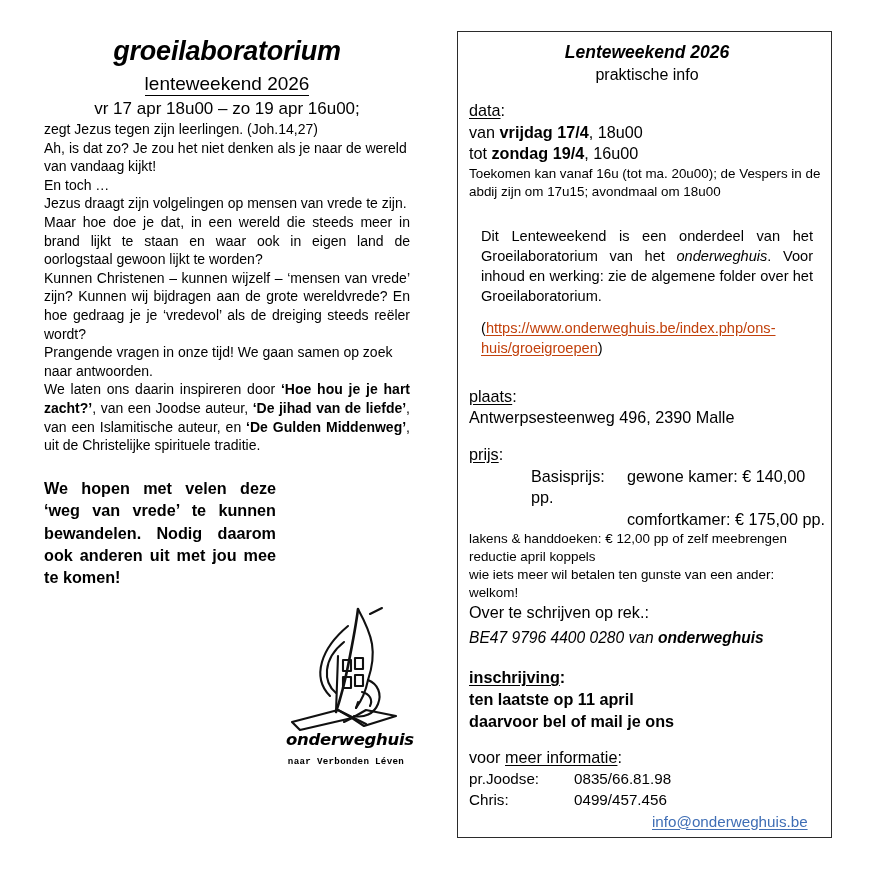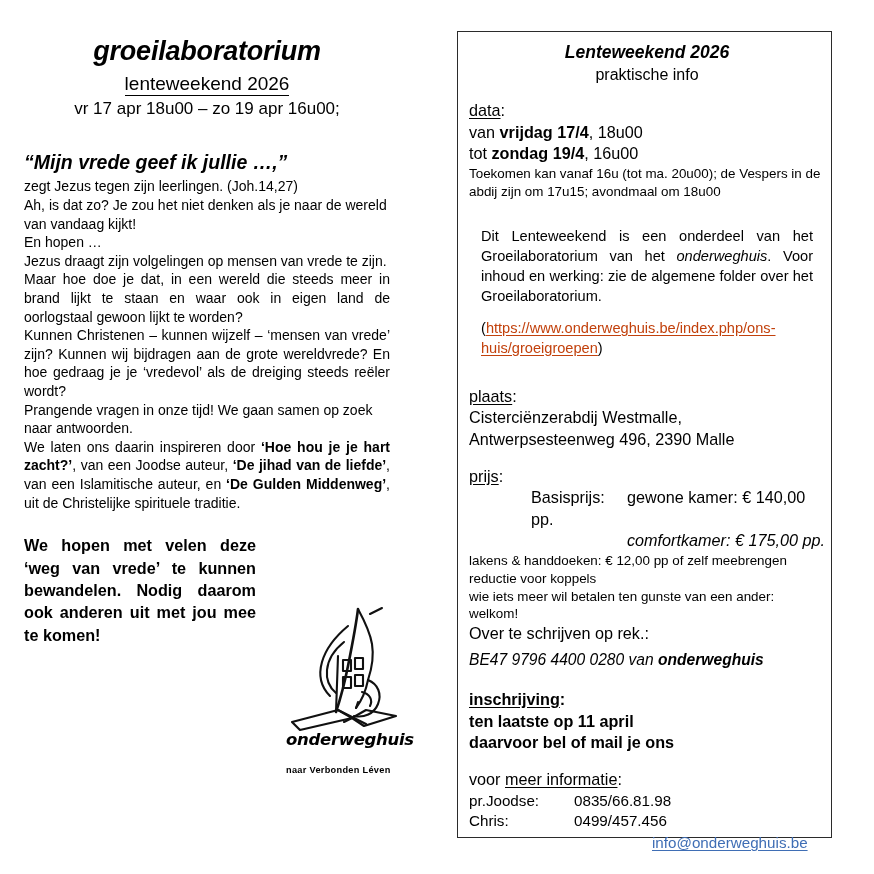--- a/index.html
+++ b/index.html
@@ -16,21 +16,21 @@
     overflow: hidden;
   }
   .page {
     position: absolute;
     inset: 0;
   }
 
   
   .left-col {
     position: absolute;
-    left: 24px;
+    left: 44px;
     top: 36px;
     width: 366px;
   }
   .title-main {
     font-size: 27px;
     font-weight: bold;
     font-style: italic;
     text-align: center;
     letter-spacing: -0.2px;
     line-height: 1.15;
@@ -91,26 +91,26 @@
   .logo-word {
     font-family: "DejaVu Sans", sans-serif;
     font-style: italic;
     font-weight: bold;
     font-size: 16.5px;
     text-align: center;
     margin-top: -2px;
     letter-spacing: -0.3px;
   }
   .logo-tag {
-    font-family: Liberation Sans, sans-serif;
+    font-family: Liberation Mono, monospace;
     font-weight: bold;
     font-size: 9.2px;
-    text-align: left;
+    text-align: center;
     letter-spacing: 0.3px;
-    margin-top: 16px;
+    margin-top: 7px;
   }
 
   
   .right-box {
     position: absolute;
     left: 457px;
     top: 31px;
     width: 375px;
     height: 807px;
     border: 1.6px solid #2b2b2b;
@@ -181,21 +181,21 @@
   .price-row {
     font-size: 16.2px;
     line-height: 1.33;
     margin: 0;
     padding-left: 62px;
   }
   .price-row .lbl {
     display: inline-block;
     width: 96px;
   }
-  .price-row.indent2 { padding-left: 158px; font-style: italic; }
+  .price-row.indent2 { padding-left: 158px; }
   .iban {
     font-size: 15.6px;
     font-style: italic;
     margin: 0;
     line-height: 1.35;
   }
   .iban b { font-weight: bold; }
   .contact-row {
     font-size: 15.2px;
     line-height: 1.36;
@@ -216,25 +216,24 @@
 <div class="page">
 
   <div class="left-col">
 
     <h1 class="title-main">groeilaboratorium</h1>
     <div class="title-sub">
       <span>lenteweekend 2026</span>
     </div>
     <div class="title-dates">vr 17 apr 18u00 – zo 19 apr 16u00;</div>
 
-    <p class="quote-line">“Mijn vrede geef ik jullie …,”</p>
 
     <p class="body-p">zegt Jezus tegen zijn leerlingen. (Joh.14,27)</p>
     <p class="body-p">Ah, is dat zo? Je zou het niet denken als je naar de wereld van vandaag kijkt!</p>
-    <p class="body-p">En hopen …</p>
+    <p class="body-p">En toch …</p>
     <p class="body-p">Jezus draagt zijn volgelingen op mensen van vrede te zijn.</p>
     <p class="body-p just">Maar hoe doe je dat, in een wereld die steeds meer in brand lijkt te staan en waar ook in eigen land de oorlogstaal gewoon lijkt te worden?</p>
     <p class="body-p just">Kunnen Christenen – kunnen wijzelf – ‘mensen van vrede’ zijn? Kunnen wij bijdragen aan de grote wereldvrede? En hoe gedraag je je ‘vredevol’ als de dreiging steeds reëler wordt?</p>
     <p class="body-p">Prangende vragen in onze tijd! We gaan samen op zoek naar antwoorden.</p>
 
     <p class="body-p just"><span>We laten ons daarin inspireren door </span><b>‘Hoe hou je je hart zacht?’</b><span>, van een Joodse auteur, </span><b>‘De jihad van de liefde’</b><span>, van een Islamitische auteur, en </span><b>‘De Gulden Middenweg’</b><span>, uit de Christelijke spirituele traditie.</span></p>
 
     <p class="bold-block">We hopen met velen deze ‘weg van vrede’ te kunnen bewandelen. Nodig daarom ook anderen uit met jou mee te komen!</p>
   </div>
 
@@ -286,30 +285,29 @@
       <p class="rp-small">Toekomen kan vanaf 16u (tot ma. 20u00); de Vespers in de abdij zijn om 17u15; avondmaal om 18u00</p>
 
       <div class="gap-md"></div>
 
       <p class="rp-just"><span>Dit Lenteweekend is een onderdeel van het Groeilaboratorium van het </span><i>onderweghuis</i><span>. Voor inhoud en werking: zie de algemene folder over het Groeilaboratorium.</span></p>
       <p class="rp-just"><span>(</span><a href="#" class="link-visited">https://www.onderweghuis.be/index.php/ons-huis/groeigroepen</a><span>)</span></p>
 
       <div class="gap-md"></div>
 
       <p class="sec-head"><u>plaats</u><span>:</span></p>
-      <p class="rp-line">Cisterciënzerabdij Westmalle,</p>
       <p class="rp-line">Antwerpsesteenweg 496, 2390 Malle</p>
 
       <div class="gap-md"></div>
 
       <p class="sec-head"><u>prijs</u><span>:</span></p>
       <p class="price-row"><span class="lbl">Basisprijs:</span><span>gewone kamer: € 140,00 pp.</span></p>
       <p class="price-row indent2"><span>comfortkamer: € 175,00 pp.</span></p>
       <p class="rp-small">lakens &amp; handdoeken: € 12,00 pp of zelf meebrengen</p>
-      <p class="rp-small">reductie voor koppels</p>
+      <p class="rp-small">reductie april koppels</p>
       <p class="rp-small">wie iets meer wil betalen ten gunste van een ander: welkom!</p>
       <p class="rp-line">Over te schrijven op rek.:</p>
       <div style="height:4px"></div>
       <p class="iban"><span>BE47 9796 4400 0280 van </span><b>onderweghuis</b></p>
 
       <div class="gap-lg"></div>
 
       <p class="sec-head bold"><u>inschrijving</u><span>:</span></p>
       <p class="rp-line"><b>ten laatste op 11 april</b></p>
       <p class="rp-line"><b>daarvoor bel of mail je ons</b></p>

